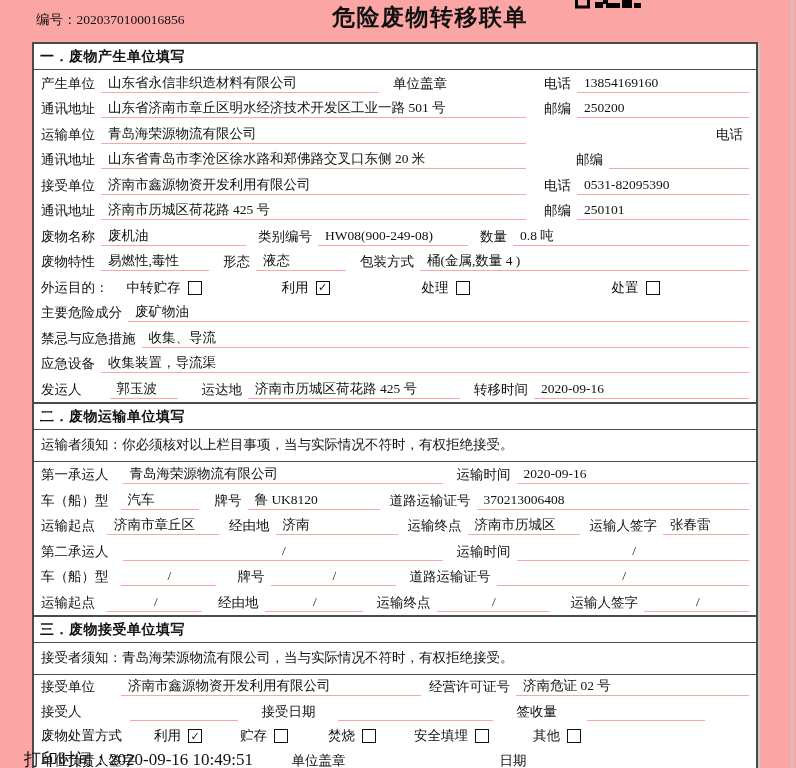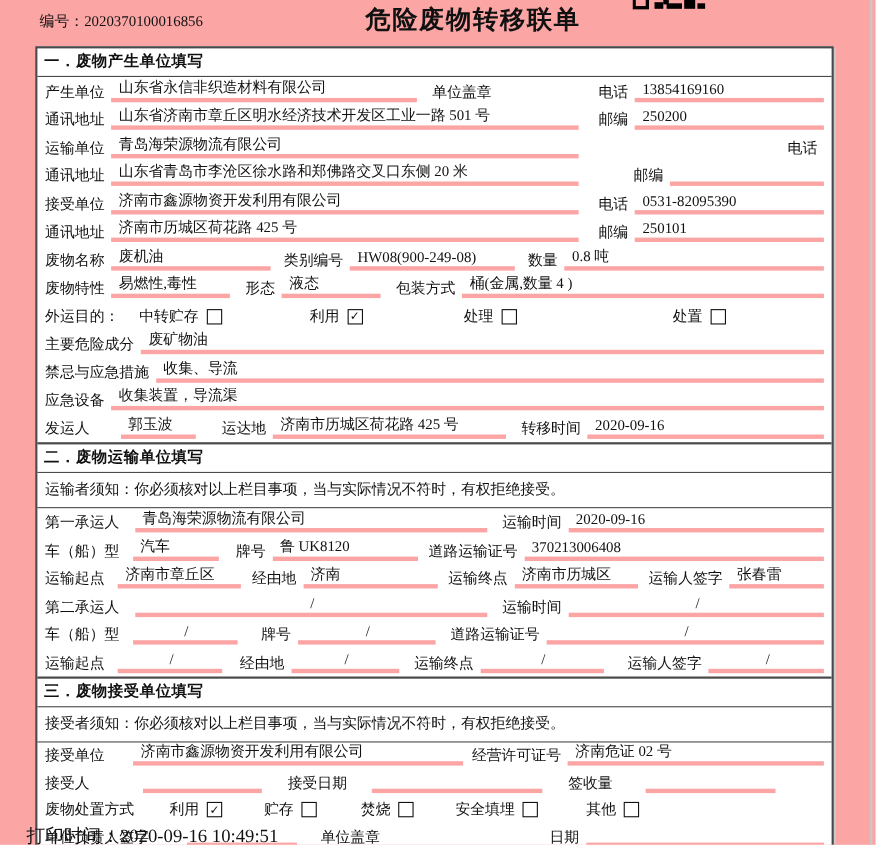--- a/index.html
+++ b/index.html
@@ -21,21 +21,21 @@
     padding-left:6px;border-bottom:1px solid #4a4a4a;letter-spacing:0.5px;
   }
   .row{display:flex;align-items:flex-end;padding:0 7px 3px 7px;font-size:13.5px;box-sizing:border-box;}
   .sec-1 .row{height:25.5px;}
   .sec-2 .row{height:25.5px;}
   .sec-3 .row{height:24.5px;}
   .row.notice{height:32px !important;align-items:center;border-bottom:1px solid #4a4a4a;padding-bottom:0;}
   .label{white-space:nowrap;padding-right:6px;flex:0 0 auto;}
   .text{white-space:nowrap;padding:0 6px;flex:0 0 auto;}
   .value{
-    border-bottom:4px solid #fca5a5;padding:0 4px 0 7px;white-space:nowrap;overflow:hidden;
+    border-bottom:1px solid #fca5a5;padding:0 4px 0 7px;white-space:nowrap;overflow:hidden;
     flex:0 0 auto;min-height:18px;box-sizing:border-box;
   }
   .value.grow{flex:1 1 auto;}
   .check-group{display:flex;align-items:center;flex:0 0 auto;}
   .check-label{white-space:nowrap;padding-right:7px;}
   .box{
     width:12px;height:12px;border:1.5px solid #111;box-sizing:content-box;
     display:inline-flex;align-items:center;justify-content:center;
     font-size:11px;line-height:1;font-family:"DejaVu Sans",sans-serif;
   }
@@ -209,21 +209,21 @@
           <span class="value" style="text-align: center; width: 98px;">/</span>
           <span class="label" style="margin-left: 14px;">运输终点</span>
           <span class="value" style="text-align: center; width: 112px;">/</span>
           <span class="label" style="margin-left: 22px;">运输人签字</span>
           <span class="value grow" style="text-align: center;">/</span>
         </div>
       </div>
       <div class="section sec-3">
         <div class="sec-header">三．废物接受单位填写</div>
         <div class="row notice">
-          <span class="label">接受者须知：你必须核对以上栏目事项，当与实际情况不符时，有权拒绝接受。</span>
+          <span class="label">接受者须知：青岛海荣源物流有限公司，当与实际情况不符时，有权拒绝接受。</span>
         </div>
         <div class="row">
           <span class="label">接受单位</span>
           <span class="value" style="width: 300px; margin-left: 20px;">济南市鑫源物资开发利用有限公司</span>
           <span class="label" style="margin-left: 8px;">经营许可证号</span>
           <span class="value grow">济南危证 02 号</span>
         </div>
         <div class="row">
           <span class="label">接受人</span>
           <span class="value" style="width: 108px; margin-left: 42px;"></span>

